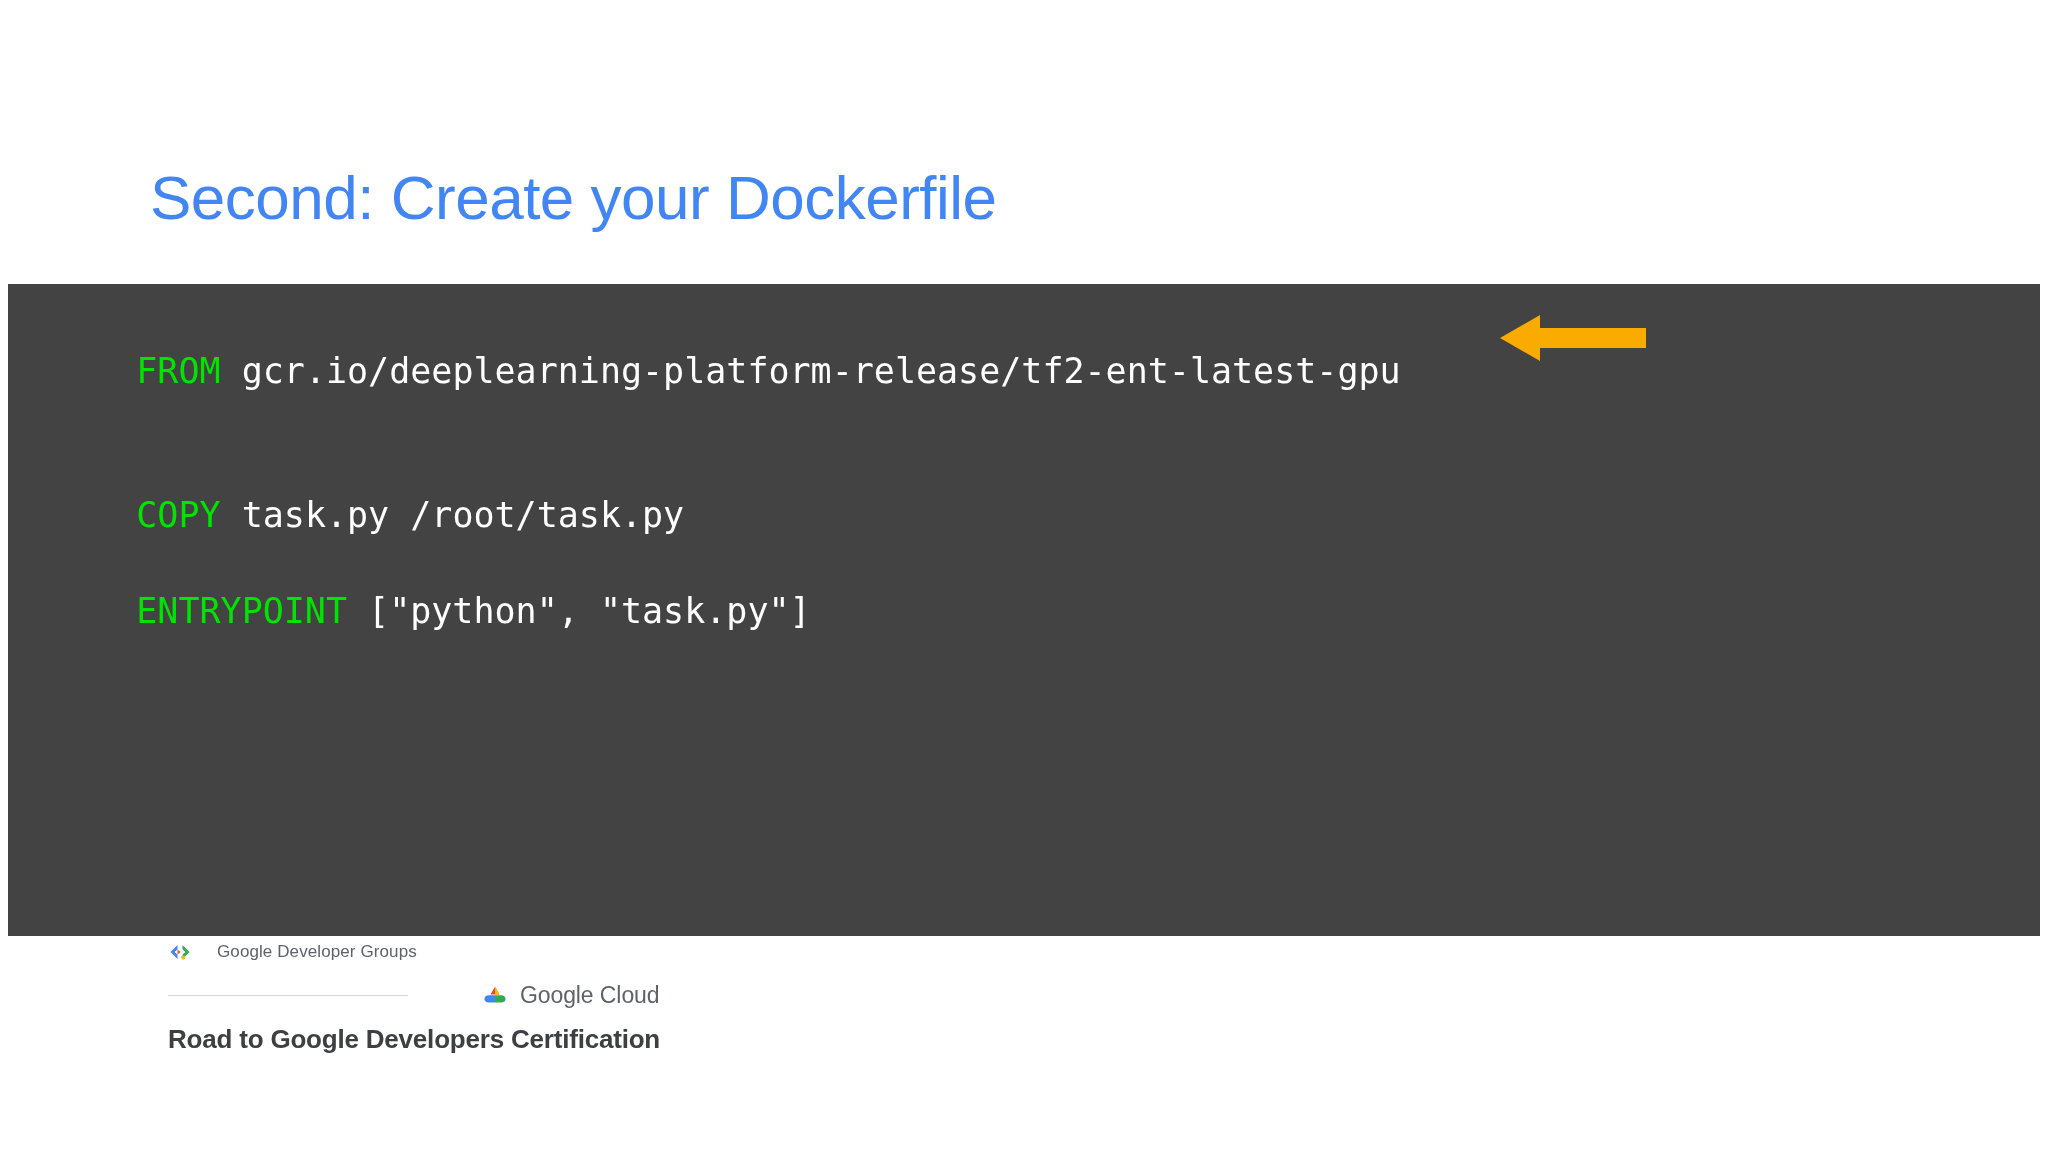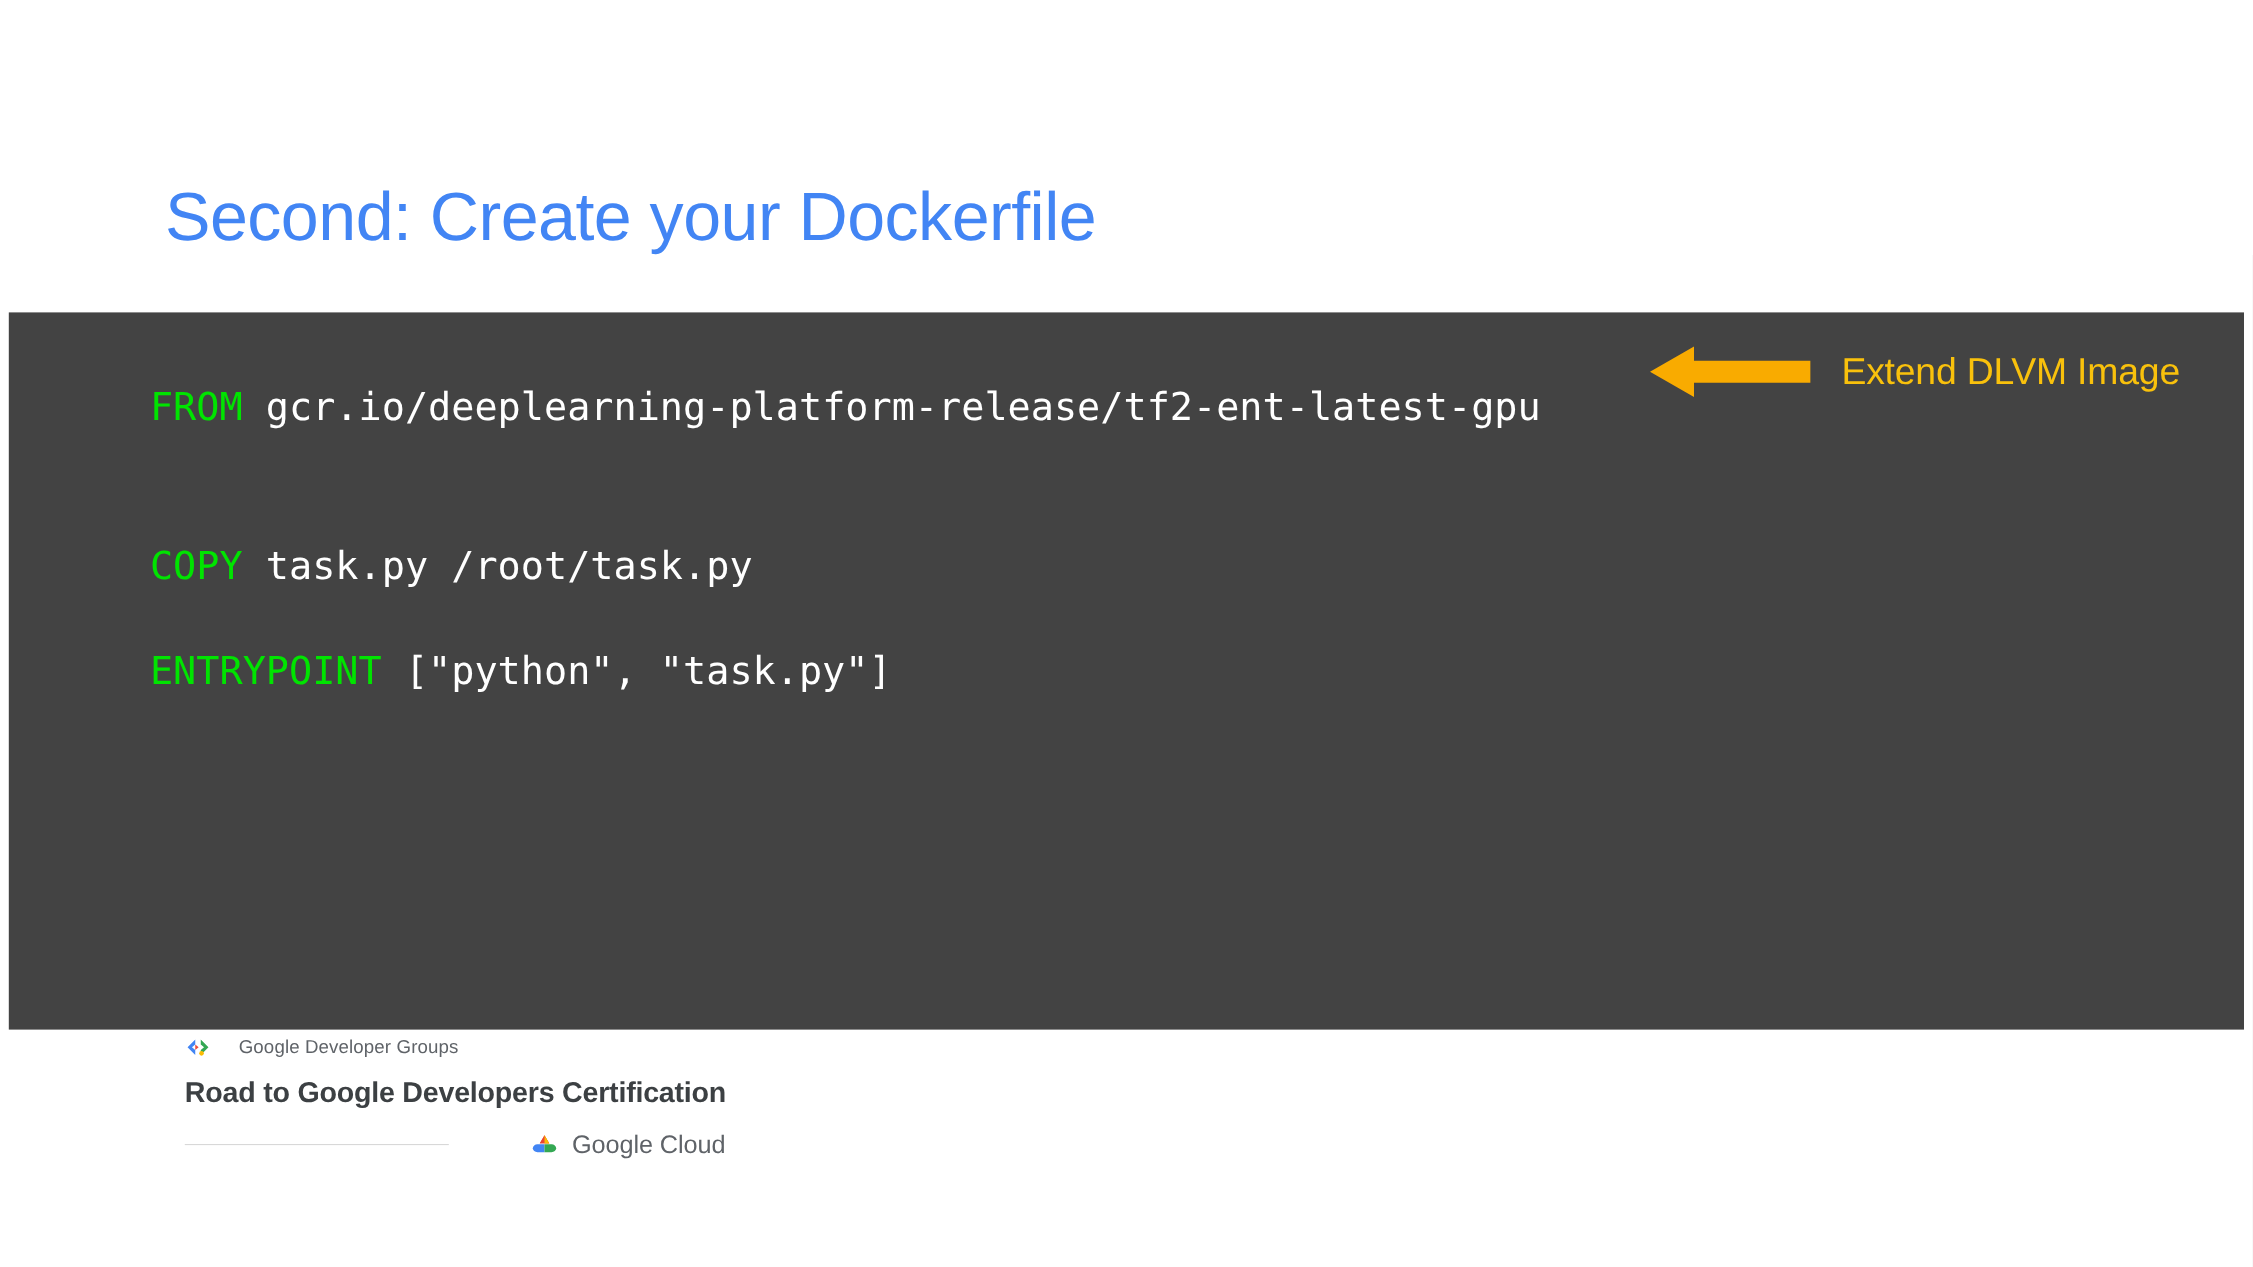--- a/index.html
+++ b/index.html
@@ -179,46 +179,45 @@
   <div class="code-line">
     <span class="kw">ENTRYPOINT</span><span class="txt"> ["python", "task.py"]</span>
   </div>
 
 </div>
 
 <div id="callout">
   <svg id="callout-arrow" width="146" height="50" viewBox="0 0 146 50">
     <path d="M 0 25 L 40 2 L 40 15 L 146 15 L 146 35 L 40 35 L 40 48 Z" fill="#F9AB00"></path>
   </svg>
-  <span id="callout-label">Extend DLVM Image</span>
 </div>
 
 <div id="footer">
 
   <div id="gdg-row">
     <svg width="30" height="20" viewBox="0 0 30 20">
       <path d="M9.5 3 L2.5 10 L9.5 17 L9.5 12.5 L6.5 10 L9.5 7.5 Z" fill="#4285F4"></path>
       <path d="M9.5 3 L9.5 7.5 L12.6 10 L9.5 12.5 L9.5 17 Z" fill="#EA4335" opacity="0.95"></path>
       <path d="M14.5 3 L21.5 10 L14.5 17 L14.5 12.5 L17.5 10 L14.5 7.5 Z" fill="#34A853"></path>
       <circle cx="15.2" cy="15.6" r="2.1" fill="#FBBC04"></circle>
     </svg>
     <span id="gdg-label">Google Developer Groups</span>
   </div>
-
-  <div id="footer-headline">Road to Google Developers Certification</div>
 
   <div id="footer-bottom">
     <div id="footer-rule"></div>
     <div id="gcloud-row">
       <svg width="30" height="24" viewBox="0 0 30 24">
         <path d="M15 4 L10.4 12 L14 12 L16.6 7.6 Z" fill="#EA4335"></path>
         <path d="M15 4 L19.6 12 L16 12 L13.4 7.6 Z" fill="#FBBC04"></path>
         <path d="M8.5 11 C5.4 11 3 13.3 3 16 C3 18.7 5.4 20.5 8.5 20.5 L21.5 20.5 C24.6 20.5 27 18.7 27 16 C27 13.3 24.6 11 21.5 11 Z" fill="#ffffff"></path>
         <path d="M8.6 12.2 C6.3 12.2 4.4 13.9 4.4 15.9 C4.4 17.9 6.3 19.4 8.6 19.4 L15 19.4 L15 12.2 Z" fill="#4285F4"></path>
         <path d="M15 12.2 L21.4 12.2 C23.7 12.2 25.6 13.9 25.6 15.9 C25.6 17.9 23.7 19.4 21.4 19.4 L15 19.4 Z" fill="#34A853"></path>
         <path d="M10.6 11.6 L15 4.2 L19.4 11.6 Z" fill="#EA4335"></path>
         <path d="M15 4.2 L19.4 11.6 L15 11.6 Z" fill="#FBBC04"></path>
       </svg>
       <span id="gcloud-label">Google Cloud</span>
     </div>
   </div>
 
+  <div id="footer-headline">Road to Google Developers Certification</div>
+
 </div>
 
 </body></html>

